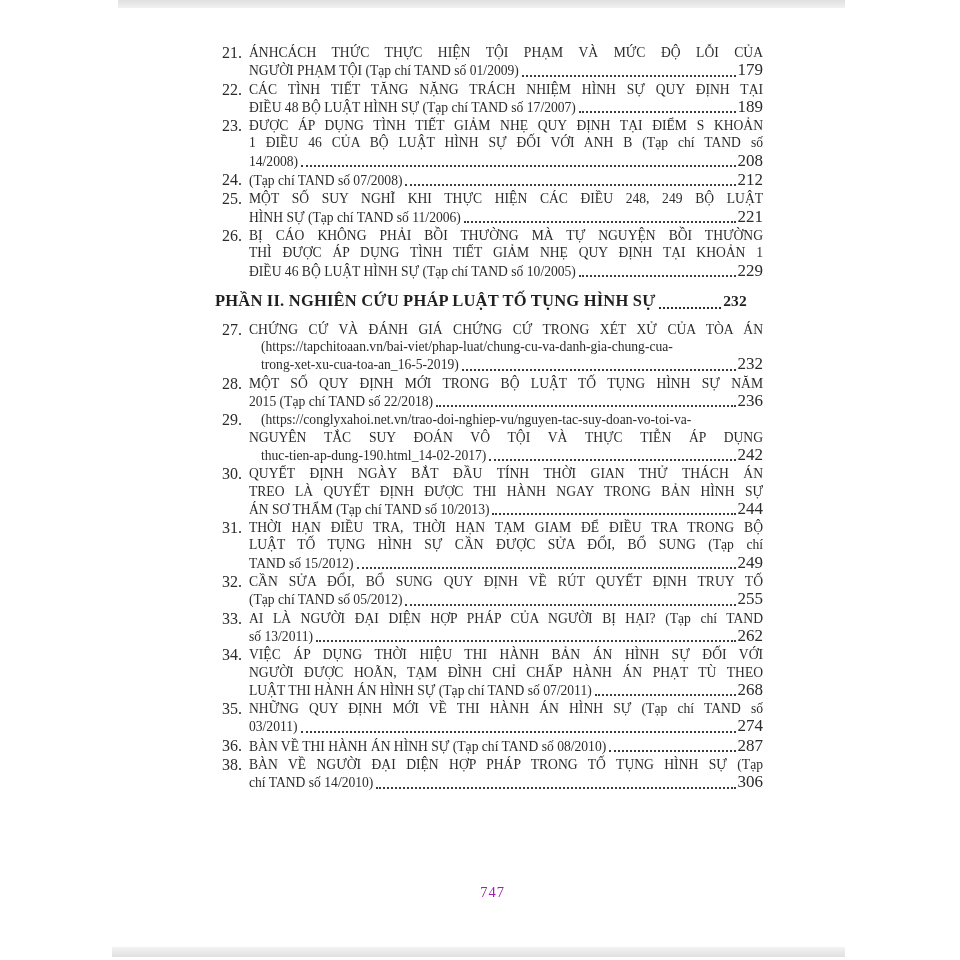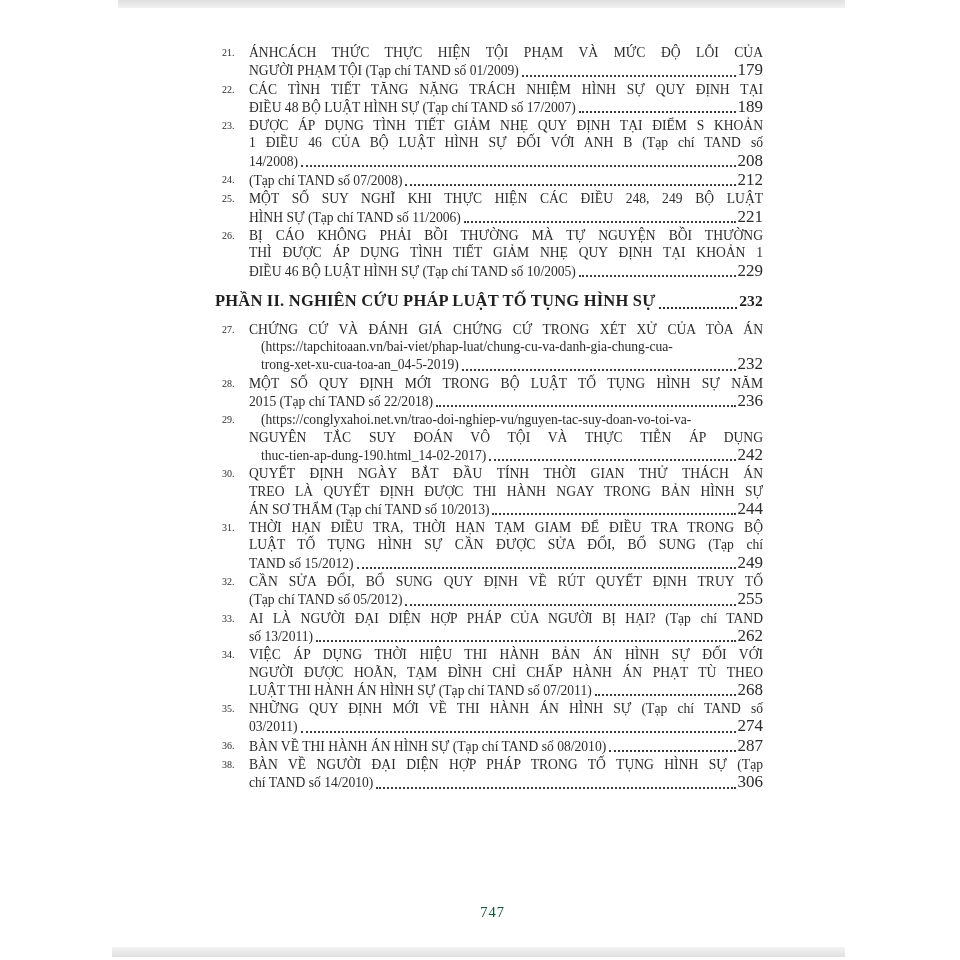--- a/index.html
+++ b/index.html
@@ -18,21 +18,21 @@
     position: absolute; left: 112px; top: 947px; width: 733px; height: 10px;
     background: linear-gradient(#f3f3f3, #e0e0e0);
   }
   .toc {
     position: absolute; left: 222px; top: 44px; width: 541px;
     color: #2b2b2b;
   }
   .entry { display: flex; margin-bottom: 1px; }
   .num {
     flex: none; width: 27px;
-    font-size: 10px; line-height: 17.3px;
+    font-size: 16px; line-height: 17.3px;
   }
   .ebody { flex: 1; min-width: 0; }
   .line {
     font-size: 13.6px; line-height: 17.3px;
     white-space: normal;
   }
   .line.justified { text-align: justify; text-align-last: justify; }
   .line.urlline { padding-left: 12px; }
   .line.last { display: flex; align-items: baseline; }
   .line.last .txt { flex: none; max-width: 100%; }
@@ -40,28 +40,28 @@
   .dots {
     flex: 1 1 auto; min-width: 14px;
     border-bottom: 2px dotted #3c3c3c;
     align-self: flex-end;
     margin: 0 2px 3px 3px;
   }
   .pageno { flex: none; font-size: 17px; }
   .heading {
     display: flex; align-items: baseline;
     font-weight: bold; font-size: 16.5px; line-height: 24px;
-    margin: 9px 0 8px -7px; letter-spacing: 0.2px;
+    margin: 9px 16px 8px -7px; letter-spacing: 0.2px;
     color: #1f1f1f;
   }
   .heading .dots { border-bottom: 2.5px dotted #2a2a2a; margin-bottom: 4px; }
   .heading .pageno { font-size: 15.5px; font-weight: bold; }
   .footer {
-    position: absolute; left: 222px; top: 904px; width: 541px;
-    text-align: center; font-size: 14.5px; color: #14532d;
+    position: absolute; left: 222px; top: 884px; width: 541px;
+    text-align: center; font-size: 14.5px; color: #a21caf;
     letter-spacing: 1px;
   }
 </style>
 </head>
 <body>
 
 <div>
   <div class="photo-edge-top"></div>
   <div class="toc">
       <div class="entry">
@@ -135,21 +135,21 @@
         <span class="h-label">PHẦN II. NGHIÊN CỨU PHÁP LUẬT TỐ TỤNG HÌNH SỰ</span>
         <span class="dots"></span>
         <span class="pageno">232</span>
       </div>
       <div class="entry">
         <span class="num">27.</span>
         <div class="ebody">
           <div class="line justified"><span class="txt"><span class="seg">CHỨNG CỨ VÀ ĐÁNH GIÁ CHỨNG CỨ TRONG XÉT XỬ CỦA TÒA ÁN</span></span></div>
           <div class="line urlline"><span class="txt"><span class="seg cite">(https://tapchitoaan.vn/bai-viet/phap-luat/chung-cu-va-danh-gia-chung-cua-</span></span></div>
           <div class="line urlline last">
-            <span class="txt"><span class="seg cite">trong-xet-xu-cua-toa-an_04-5-2019)</span></span>
+            <span class="txt"><span class="seg cite">trong-xet-xu-cua-toa-an_16-5-2019)</span></span>
             <span class="dots"></span>
             <span class="pageno">232</span>
           </div>
         </div>
       </div>
       <div class="entry">
         <span class="num">28.</span>
         <div class="ebody">
           <div class="line justified"><span class="txt"><span class="seg">MỘT SỐ QUY ĐỊNH MỚI TRONG BỘ LUẬT TỐ TỤNG HÌNH SỰ NĂM</span></span></div>
           <div class="line last">

